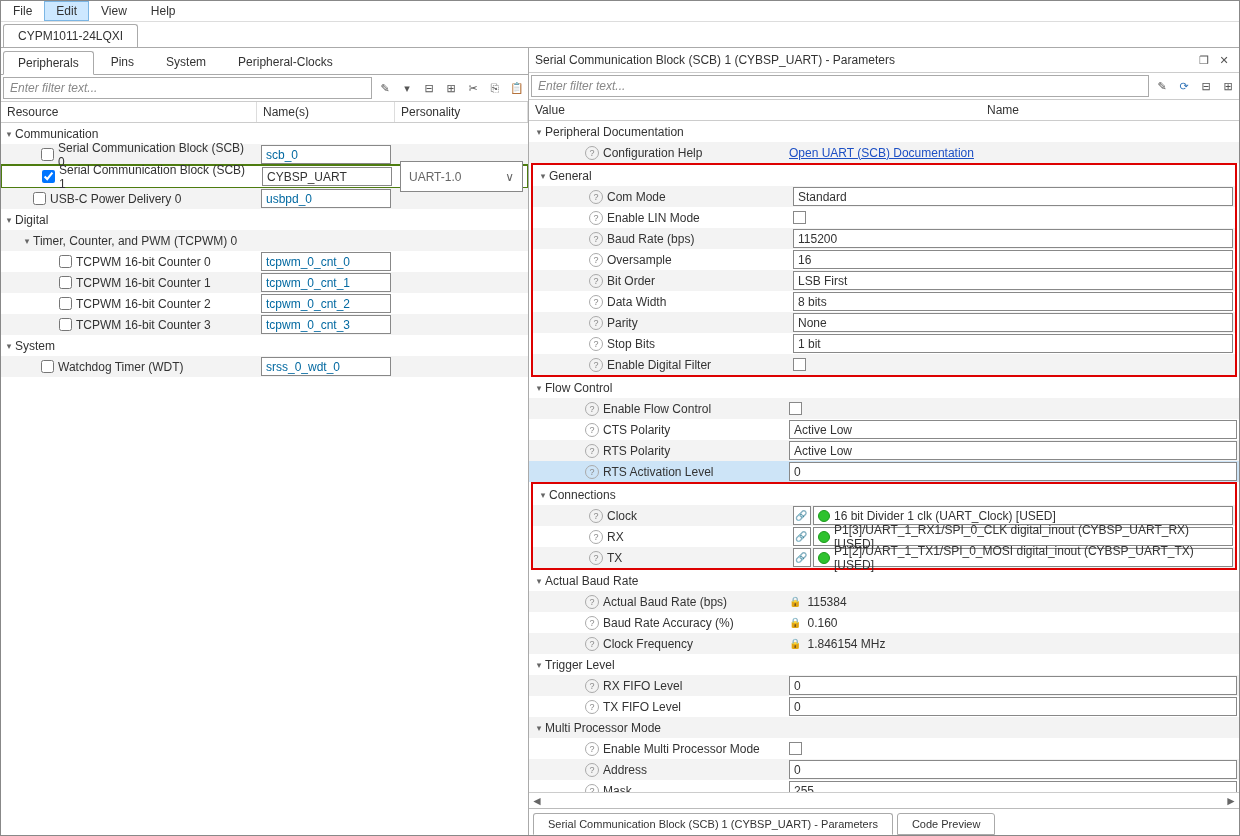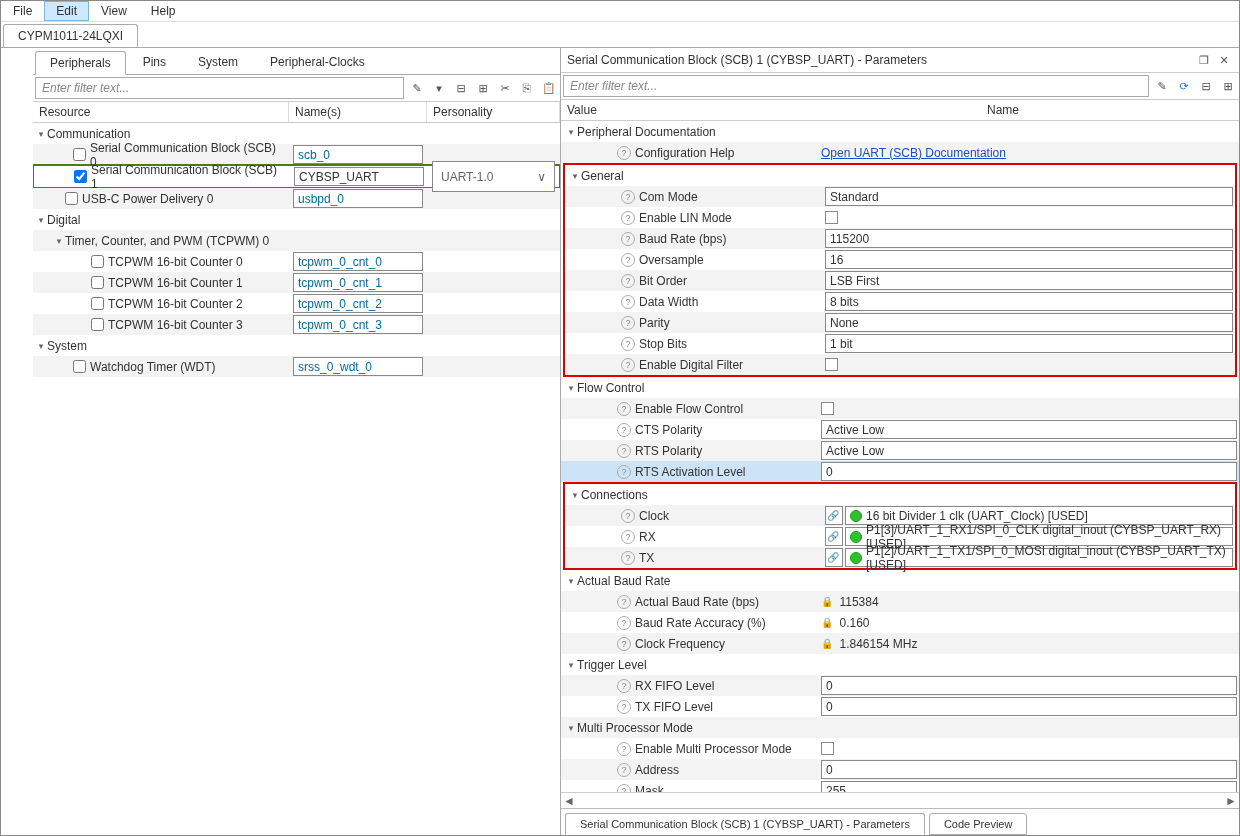--- a/index.html
+++ b/index.html
@@ -3,21 +3,21 @@
 <meta charset="utf-8">
 <style>
 * { box-sizing: border-box; font-family: "Segoe UI", Tahoma, sans-serif; font-size: 12px; }
 body { margin: 0; background: #fff; color: #333; }
 .app { width: 1240px; height: 836px; display: flex; flex-direction: column; border: 1px solid #888; }
 .menubar { display: flex; background: #fff; border-bottom: 1px solid #ddd; }
 .menubar .item { padding: 3px 12px; cursor: default; }
 .menubar .item.sel { background: #cde8ff; border: 1px solid #7cb6e4; padding: 2px 11px; }
 .tabbar-top { display: flex; background: #fff; border-bottom: 1px solid #aaa; padding-top: 2px; padding-left: 2px; }
 .tabbar-top .tab { padding: 4px 14px; border: 1px solid #aaa; border-bottom: none; background: #fff; border-radius: 3px 3px 0 0; margin-right: -1px; }
-.main { flex: 1; display: flex; overflow: hidden; margin-left: 32px; }
+.main { flex: 1; display: flex; overflow: hidden; }
 .panel { display: flex; flex-direction: column; overflow: hidden; }
 .panel-left { width: 528px; border-right: 1px solid #aaa; }
 .panel-right { flex: 1; }
 .subtabs { display: flex; padding: 2px 2px 0 2px; background: #fff; border-bottom: 1px solid #aaa; }
 .subtabs .tab { padding: 4px 14px; border: 1px solid transparent; border-radius: 3px 3px 0 0; margin-right: 2px; cursor: default; }
 .subtabs .tab.active { border: 1px solid #aaa; border-bottom: 1px solid #fff; background: #fff; position: relative; top: 1px; }
 .panel-title { display: flex; align-items: center; justify-content: space-between; padding: 3px 6px; background: #fff; border-bottom: 1px solid #ccc; }
 .filter-row { display: flex; align-items: center; padding: 2px; border-bottom: 1px solid #ccc; gap: 4px; }
 .filter-input { flex: 1; border: 1px solid #aaa; padding: 3px 6px; color: #888; font-style: italic; background: #fff; }
 .iconbtn { width: 18px; height: 18px; display: inline-flex; align-items: center; justify-content: center; font-size: 11px; color: #555; border: 1px solid transparent; cursor: pointer; }

